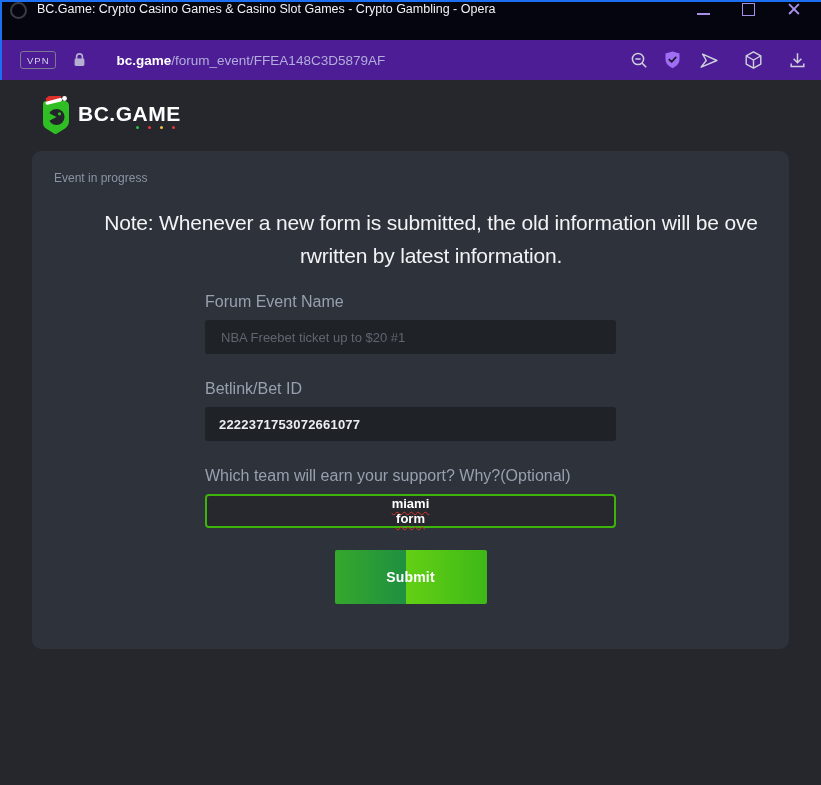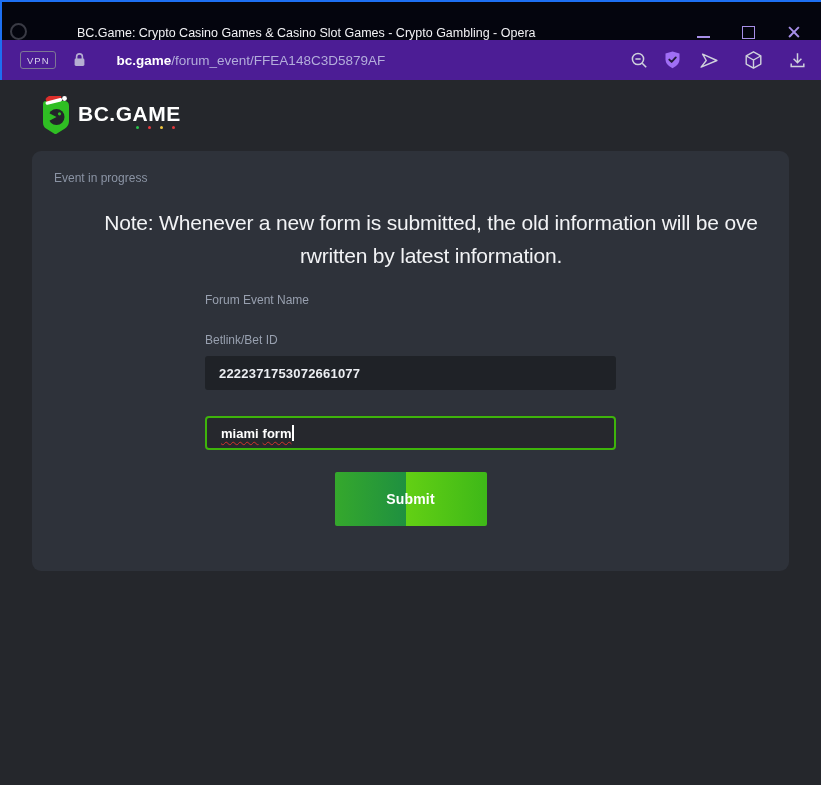--- a/index.html
+++ b/index.html
@@ -12,22 +12,22 @@
   .window {
     width: 821px; height: 785px;
     border-top: 2px solid #1d6ff2;
     display: flex; flex-direction: column;
   }
 
   
   .titlebar {
     height: 38px; background: #04050e;
     border-left: 2px solid #1d6ff2;
-    display: flex; align-items: flex-end;
-    padding: 0 14px 0 8px; flex: 0 0 auto; gap: 40px;
+    display: flex; align-items: flex-start;
+    padding: 0 14px 0 8px; flex: 0 0 auto;
   }
   .opera-ring {
     width: 17px; height: 17px; border-radius: 50%;
     border: 2.5px solid #3a3b45; margin-right: 10px; flex: 0 0 auto;
   }
   .win-title {
     color: #f2f2f5; font-size: 12.5px; white-space: nowrap;
     flex: 1 1 auto; overflow: hidden;
   }
   .win-controls { display: flex; align-items: center; gap: 30px; color: #a78fe8; padding-right: 6px; }
@@ -69,32 +69,32 @@
     margin: 13px 32px 0 32px; background: #2e323a; border-radius: 9px;
     padding: 20px 0 45px 0;
   }
   .status { margin-left: 22px; color: #8b94a4; font-size: 12px; }
   .note {
     margin-top: 21px; text-align: center; color: #f2f3f5;
     font-size: 21px; line-height: 33px; letter-spacing: -0.2px; font-weight: 400; padding-left: 41px;
   }
   .form { width: 411px; margin: 21px auto 0 auto; }
   .field { margin-bottom: 26px; }
-  .field label { display: block; color: #98a0af; font-size: 12px; margin-bottom: 9px; }
+  .field label { display: block; color: #98a0af; font-size: 16px; margin-bottom: 9px; }
   .text-input {
     width: 100%; height: 34px; background: #1f2227; border: none; border-radius: 3px;
     padding: 0 16px; font-family: "Liberation Sans", sans-serif; font-size: 13px;
     outline: none;
   }
   .text-input.muted { color: #60656f; }
   .text-input.filled { color: #eceef2; font-weight: 700; letter-spacing: 0.2px; padding-left: 14px; }
   .focus-input {
     width: 100%; height: 34px; background: #26282d;
     border: 2px solid #3eb40b; border-radius: 4px;
-    display: flex; align-items: center; padding: 0 14px; cursor: text;
+    display: flex; align-items: center; padding: 0 14px; cursor: text; flex-direction: column;
   }
   .focus-input .word {
     color: #ffffff; font-size: 13px; font-weight: 700;
     text-decoration: underline wavy #d3342b 1px;
     text-underline-offset: 3px; text-decoration-skip-ink: none;
   }
   .focus-input .sp { width: 4px; }
   .caret { width: 1.5px; height: 16px; background: #ffffff; margin-left: 1px; }
   .submit-btn {
     display: block; margin: 22px auto 0 auto; width: 152px; height: 54px;
@@ -197,28 +197,30 @@
 
       <div class="note">
         <div>Note: Whenever a new form is submitted, the old information will be ove</div>
         <div>rwritten by latest information.</div>
       </div>
 
       <div class="form">
 
         <div class="field">
           <label>Forum Event Name</label>
+          <input class="text-input muted" type="text" readonly="" value="NBA Freebet ticket up to $20 #1" style="">
         </div>
 
         <div class="field">
           <label>Betlink/Bet ID</label>
           <input class="text-input filled" type="text" value="2222371753072661077" style="">
         </div>
 
         <div class="field" style="margin-bottom:0">
+          <label>Which team will earn your support? Why?(Optional)</label>
           <div class="focus-input" id="team-input">
 
             <span class="word">miami</span>
               <span class="sp"></span>
               <span class="word">form</span>
               <span class="caret"></span>
           </div>
         </div>
 
         <button class="submit-btn">Submit</button>

